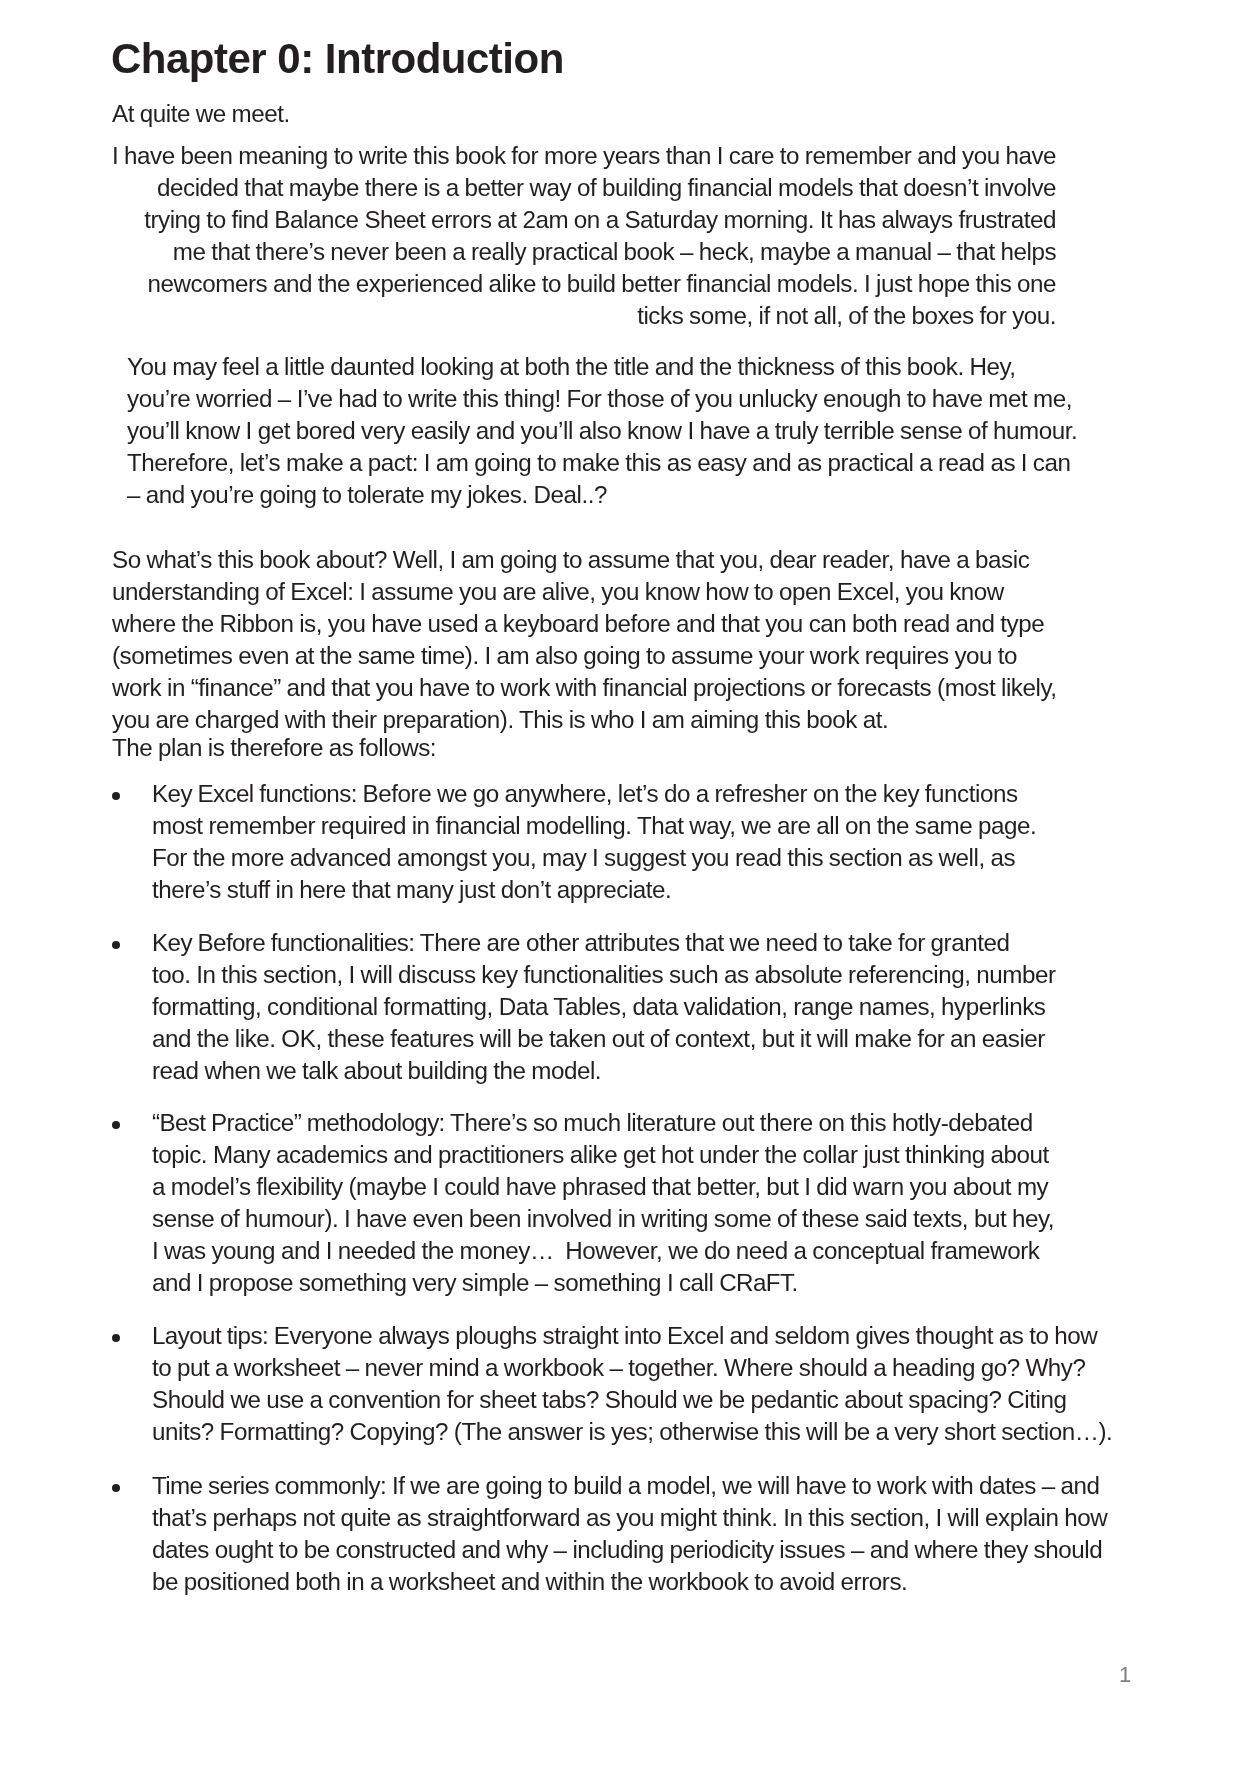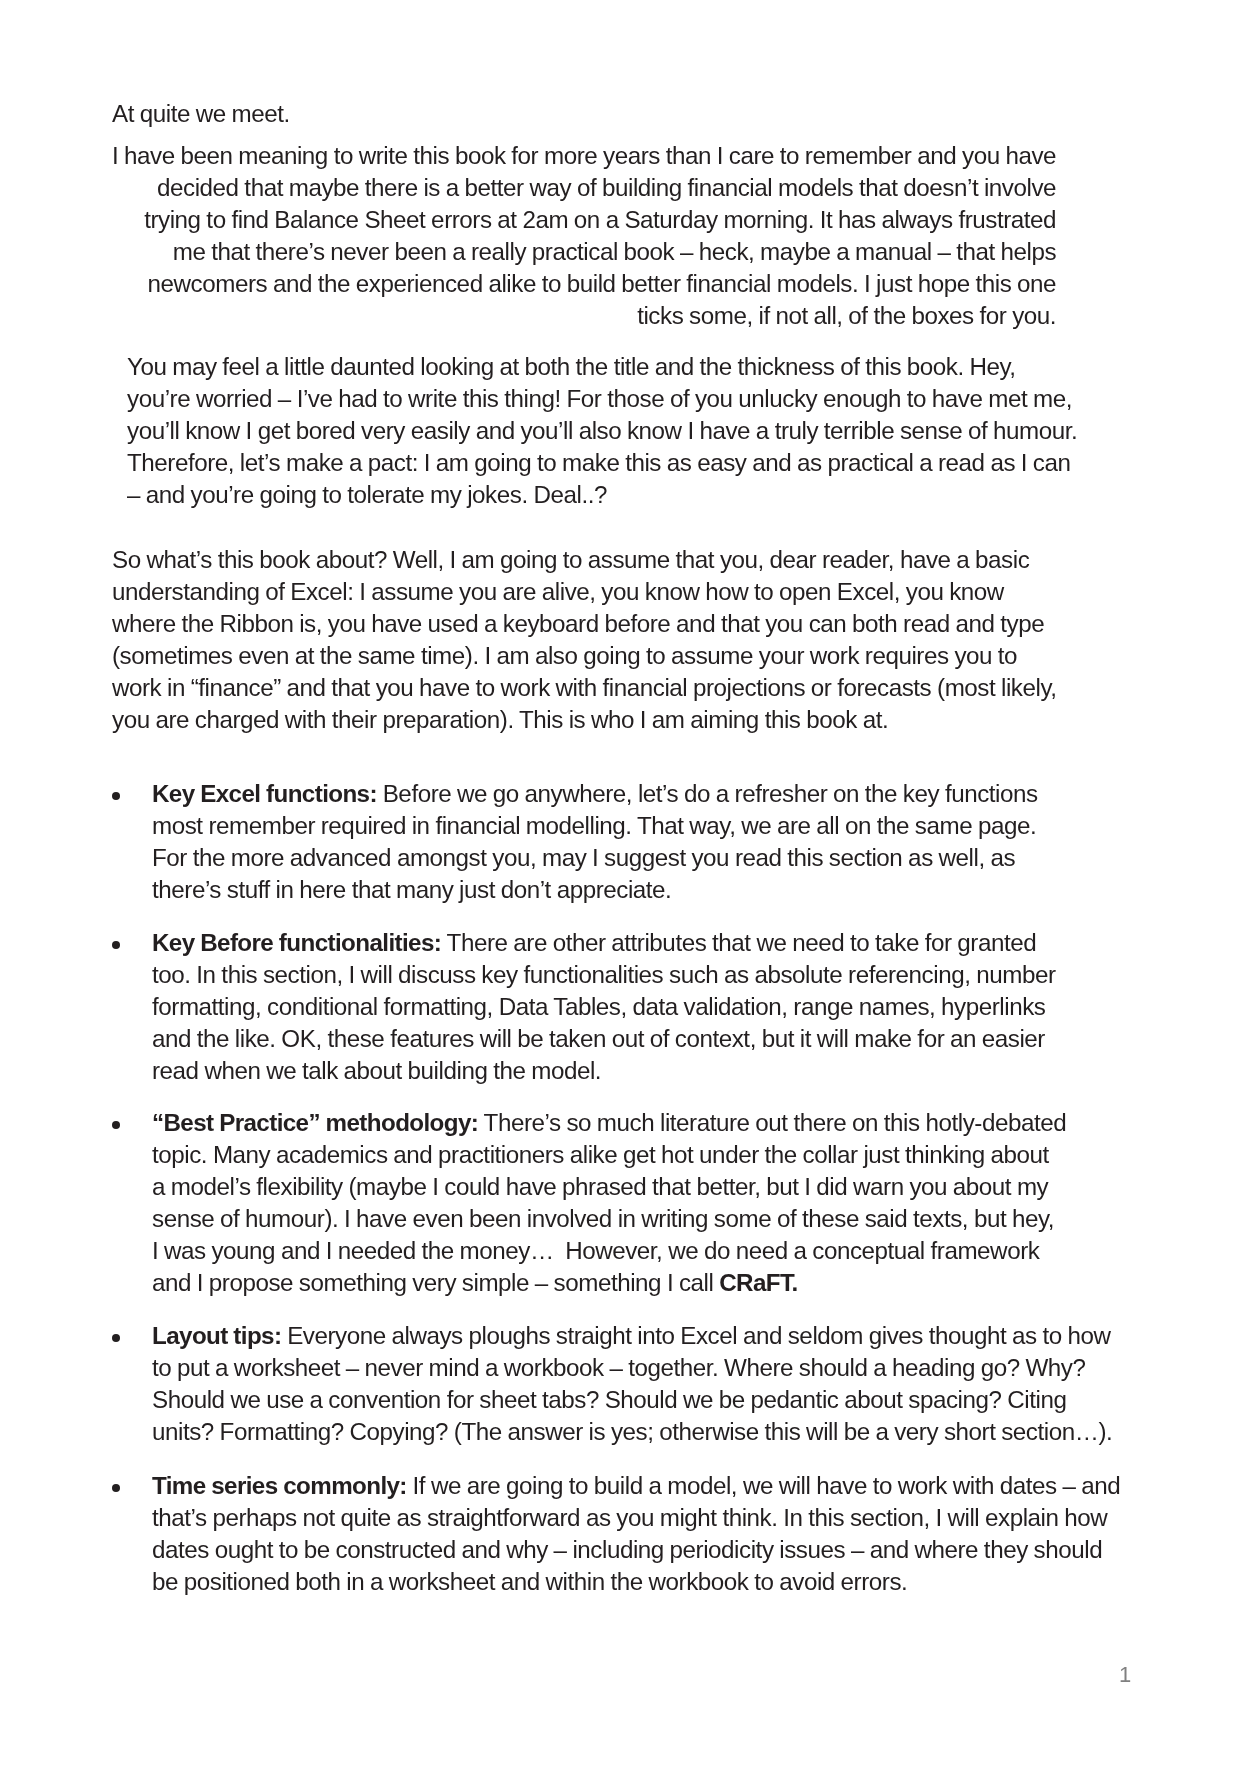--- a/index.html
+++ b/index.html
@@ -62,37 +62,38 @@
       left: 40px;
       top: 0;
       margin: 0;
       font-size: 24.2px;
       line-height: 32px;
       white-space: pre;
       letter-spacing: -0.45px;
       word-spacing: -0.5px;
     }
     .bullet-label, .strong-inline {
-      font-weight: bold;
+      font-weight: normal;
       letter-spacing: -0.6px;
     }
     .page-number {
       position: absolute;
       left: 1119px;
       top: 1662px;
       font-size: 22px;
       color: #808080;
       font-family: "Liberation Sans", sans-serif;
     }
   </style>
 </head>
 <body>
 
 <div class="page">
 
+  <h1 class="chapter-title">Chapter 0: Introduction</h1>
 
   <p class="text-block" style="top: 98px;">At quite we meet.</p>
 
   <p class="text-block" style="top: 140px; text-align: right;">I have been meaning to write this book for more years than I care to remember and you have
 decided that maybe there is a better way of building financial models that doesn’t involve
 trying to find Balance Sheet errors at 2am on a Saturday morning. It has always frustrated
 me that there’s never been a really practical book – heck, maybe a manual – that helps
 newcomers and the experienced alike to build better financial models. I just hope this one
 ticks some, if not all, of the boxes for you.</p>
 
@@ -102,20 +103,21 @@
 Therefore, let’s make a pact: I am going to make this as easy and as practical a read as I can
 – and you’re going to tolerate my jokes. Deal..?</p>
 
   <p class="text-block" style="top: 544px;">So what’s this book about? Well, I am going to assume that you, dear reader, have a basic
 understanding of Excel: I assume you are alive, you know how to open Excel, you know
 where the Ribbon is, you have used a keyboard before and that you can both read and type
 (sometimes even at the same time). I am also going to assume your work requires you to
 work in “finance” and that you have to work with financial projections or forecasts (most likely,
 you are charged with their preparation). This is who I am aiming this book at.</p>
 
+  <p class="text-block" style="top: 732px;">The plan is therefore as follows:</p>
 
   <div class="bullet-item" style="top: 778px;">
     <span class="bullet-dot"></span>
     <p class="bullet-text"><span class="bullet-label">Key Excel functions:</span><span> Before we go anywhere, let’s do a refresher on the key functions
 most remember required in financial modelling. That way, we are all on the same page.
 For the more advanced amongst you, may I suggest you read this section as well, as
 there’s stuff in here that many just don’t appreciate.</span></p>
   </div>
 
   <div class="bullet-item" style="top: 927px;">

